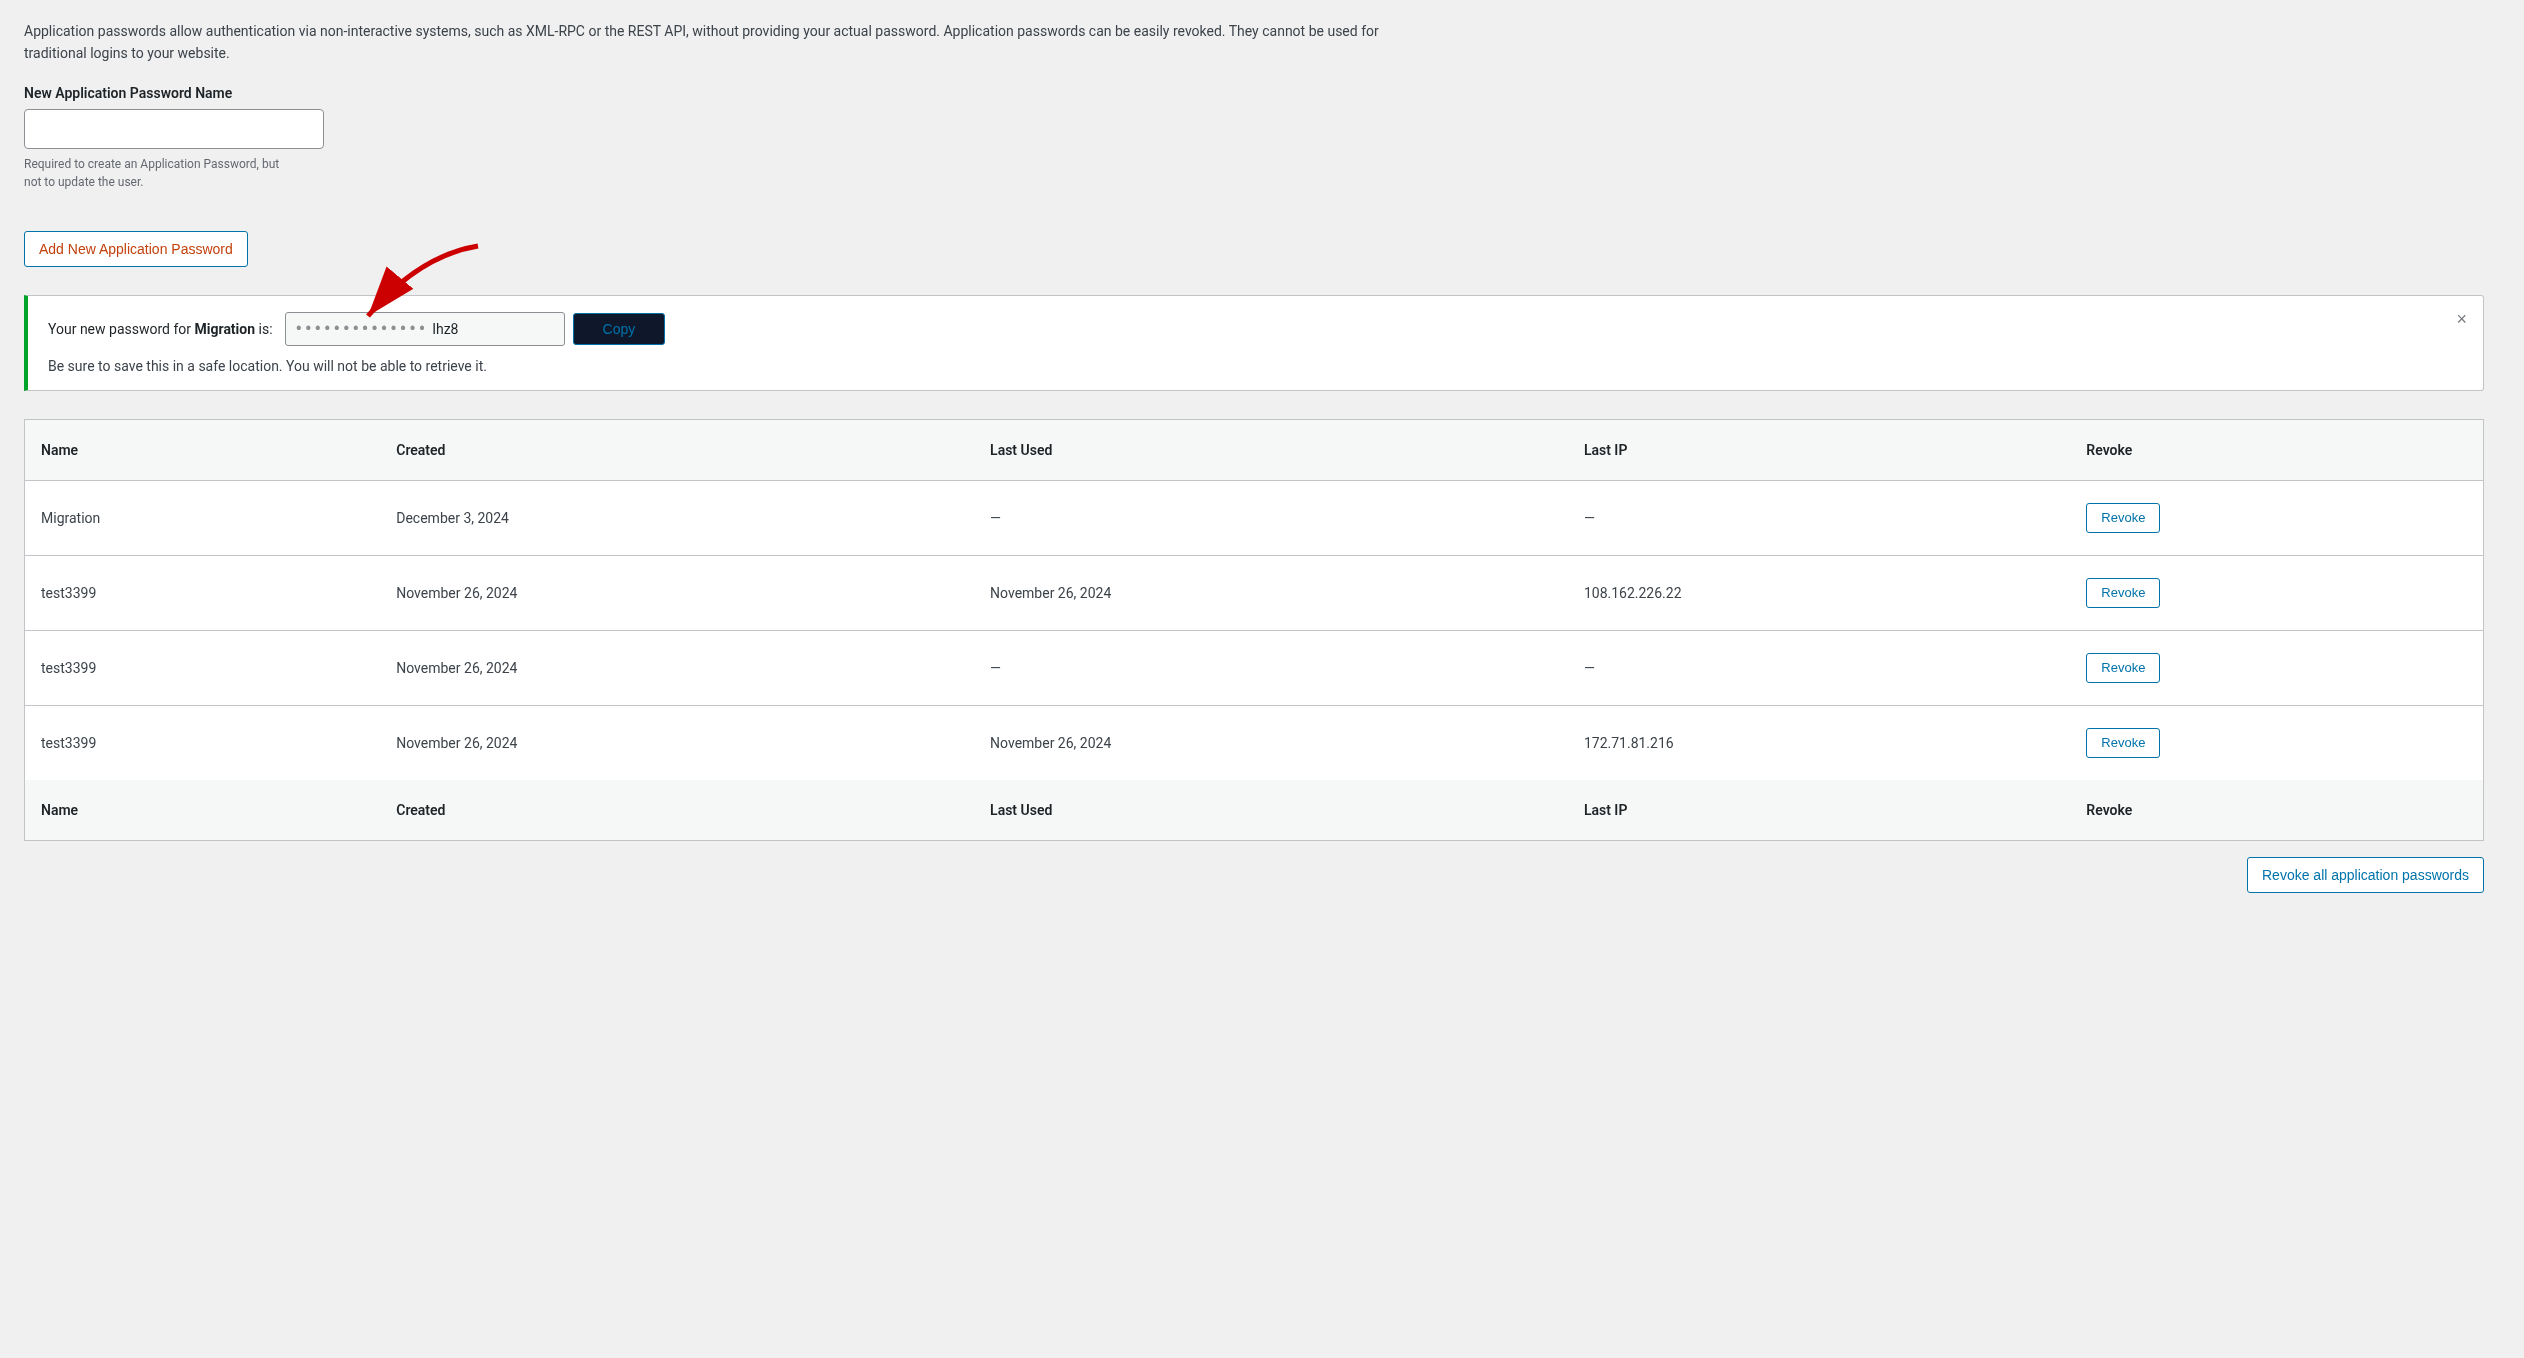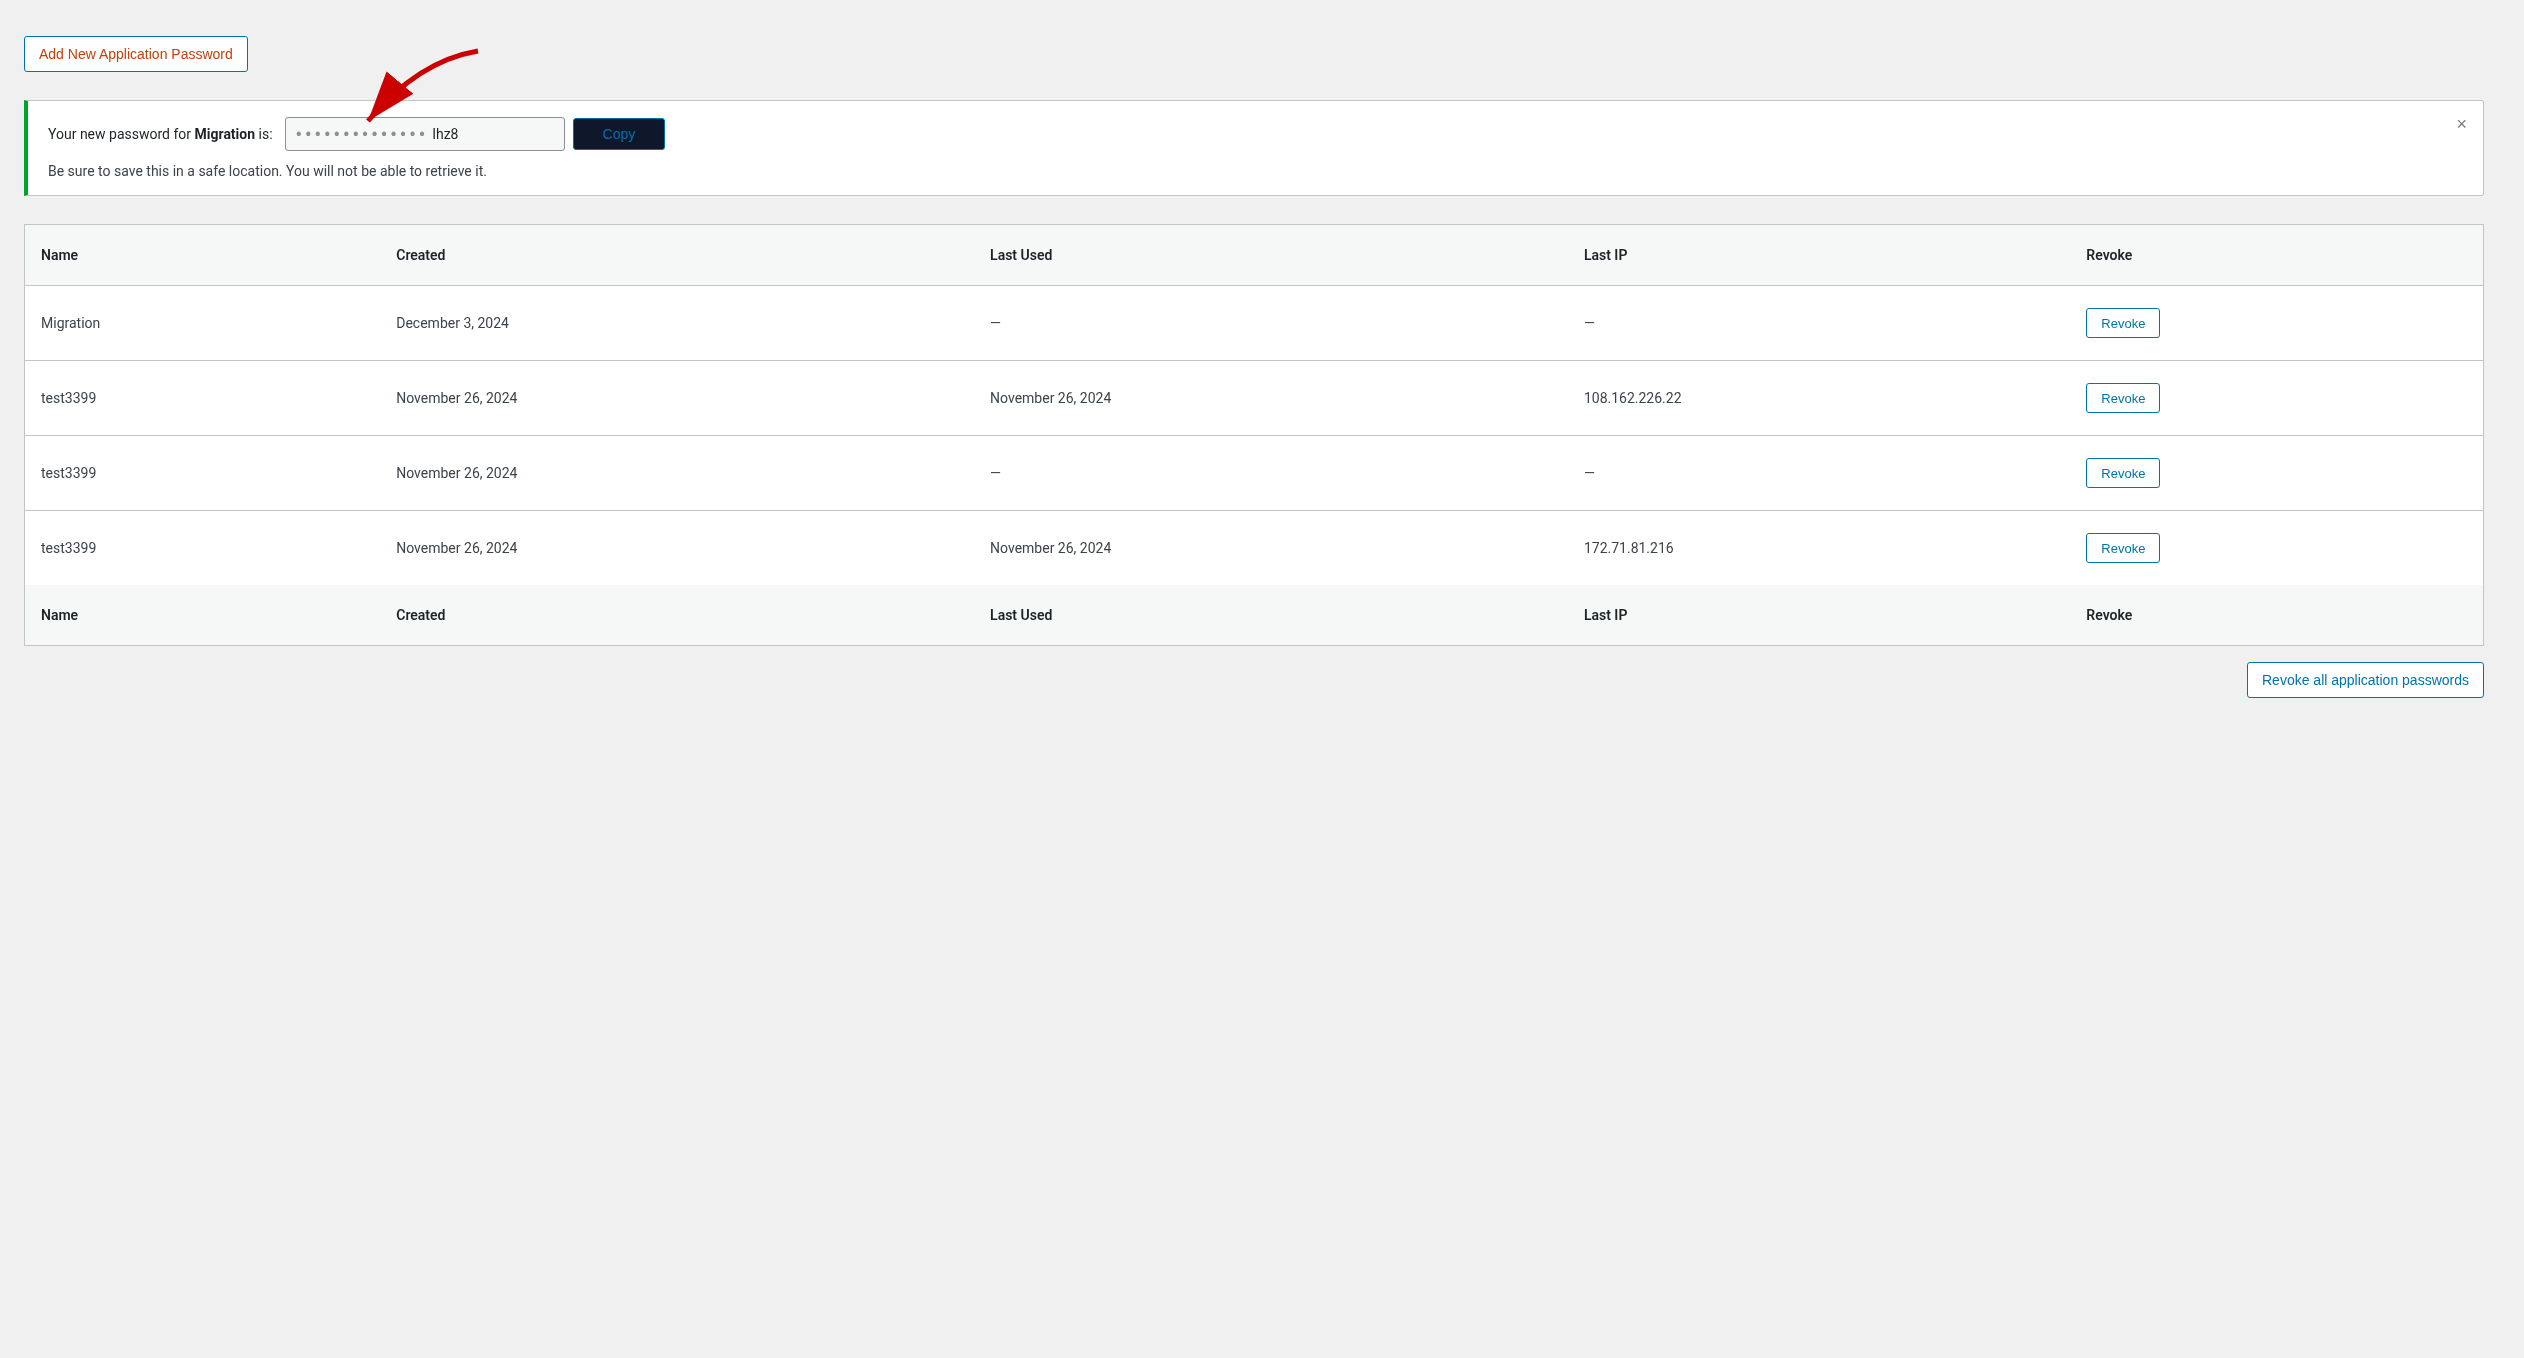--- a/index.html
+++ b/index.html
@@ -235,22 +235,31 @@
     .notification-relative {
       position: relative;
     }
   </style>
 </head>
 <body>
 
 <div class="page-container">
 
   
-
-  
+  <p class="description-text">Application passwords allow authentication via non-interactive systems, such as XML-RPC or the REST API, without providing your actual password. Application passwords can be easily revoked. They cannot be used for traditional logins to your website.</p>
+
+  
+  <div class="form-section">
+    <label class="field-label">New Application Password Name</label>
+    <input type="text" class="text-input" placeholder="" style="">
+    <div class="field-description">
+      <span>Required to create an Application Password, but</span><br>
+      <span>not to update the user.</span>
+    </div>
+  </div>
 
   <button class="add-button">Add New Application Password</button>
 
   
   <div style="margin-top: 28px; margin-bottom: 28px;">
     <div class="notification-box notification-relative">
 
       <div class="arrow-container">
         <svg class="arrow-svg" viewBox="0 0 160 100" xmlns="http://www.w3.org/2000/svg">
           <defs>

